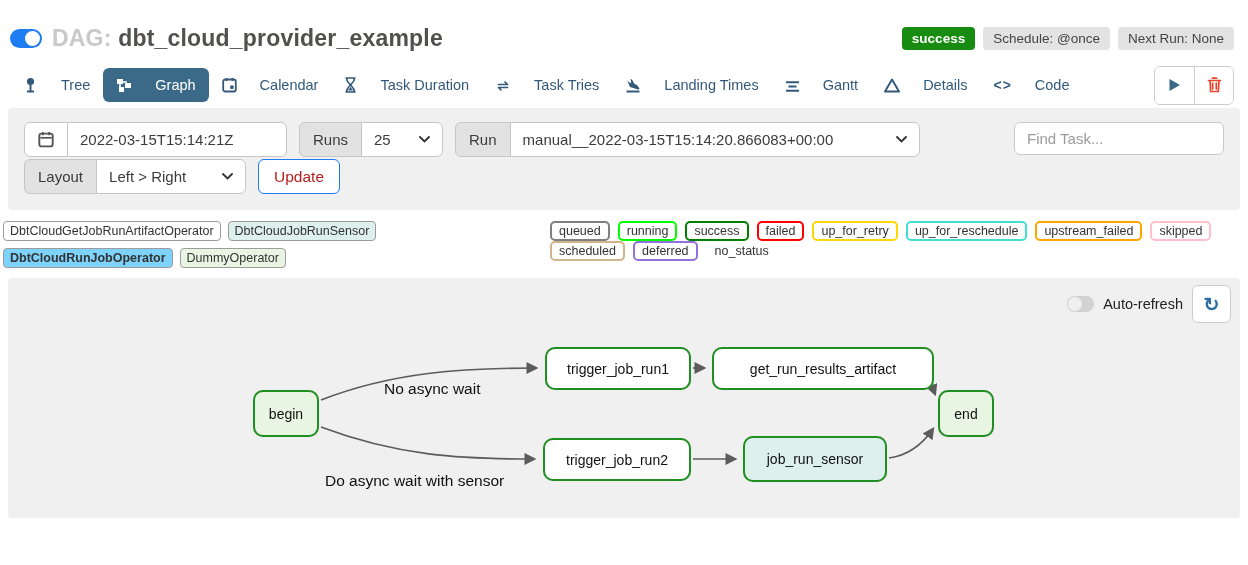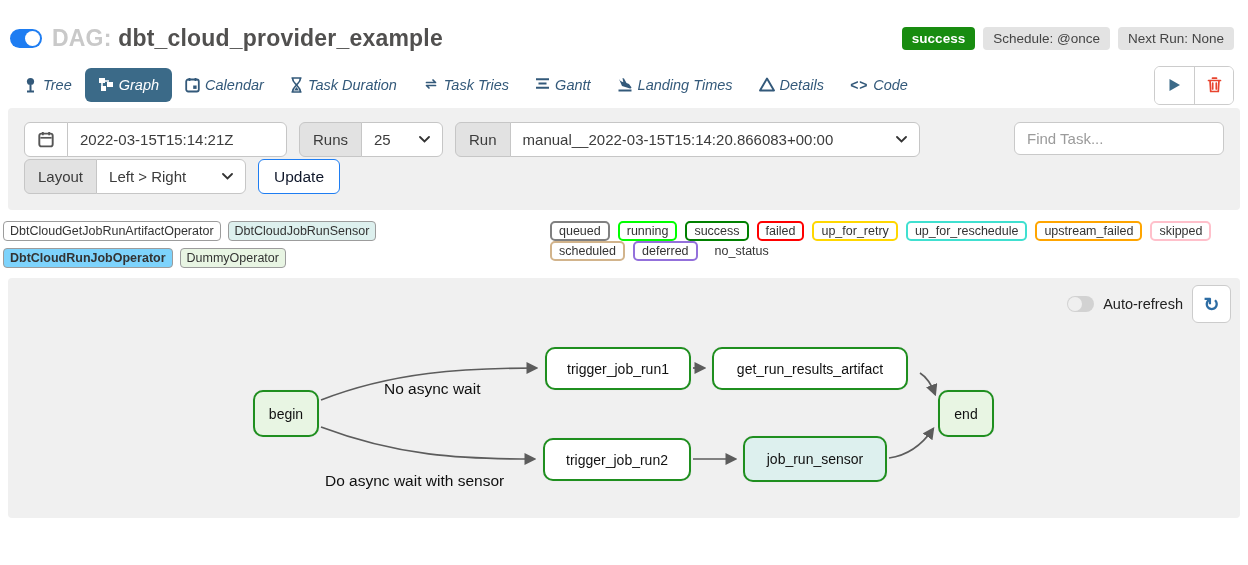--- a/index.html
+++ b/index.html
@@ -18,22 +18,22 @@
   .page-title { font-size: 23px; font-weight: bold; letter-spacing: .2px; }
   .dag-prefix { color: #c9c9c9; }
   .dag-name { color: #51504f; }
   .header-right { display: flex; align-items: center; gap: 8px; }
   .badge { font-size: 13.5px; padding: 4px 10px; border-radius: 4px; white-space: nowrap; }
   .badge-success { color: #fff; font-weight: bold; }
   .badge-gray { background: #e3e3e3; color: #444; }
 
   
   .tabbar { display: flex; align-items: center; padding: 0 14px 0 10px; height: 46px; }
-  .tab { display: flex; align-items: flex-start; gap: 5px; color: #33597a; font-size: 14.5px;
-    padding: 9px 13px; border-radius: 6px; cursor: pointer; white-space: nowrap; font-style: italic; }
+  .tab { display: flex; align-items: flex-end; gap: 23px; color: #33597a; font-size: 14.5px;
+    padding: 9px 13px; border-radius: 6px; cursor: pointer; white-space: nowrap; }
   .tab.active { background: #3b6a88; color: #fff; }
   .tab svg, .tab .code-glyph { flex: 0 0 auto; }
   .code-glyph { font-weight: bold; font-size: 14px; letter-spacing: 1px; }
   .tab-spacer { flex: 1; }
   .btn-group { display: flex; border: 1px solid #ccc; border-radius: 6px; overflow: hidden; }
   .icon-btn { width: 39px; height: 37px; background: #fff; border: none; display: flex;
     align-items: center; justify-content: center; cursor: pointer; }
   .icon-btn + .icon-btn { border-left: 1px solid #ccc; }
 
   
@@ -49,21 +49,21 @@
     display: flex; align-items: center; height: 35px; }
   input.text-input { font-family: "Liberation Sans", sans-serif; outline: none; }
   .select { cursor: pointer; justify-content: space-between; gap: 10px; }
   .date-input { width: 220px; }
   .runs-select { width: 82px; }
   .run-select { width: 410px; }
   .layout-select { width: 150px; }
   .find-task { margin-left: auto; width: 210px; height: 33px; border-radius: 6px;
     border: 1px solid #c9c9c9; padding: 6px 12px; font-size: 15px; }
   .find-task::placeholder { color: #9b9b9b; }
-  .update-btn { background: #fff; border: 1.5px solid #1e7df2; color: #0f172a; font-size: 15.5px;
+  .update-btn { background: #fff; border: 1.5px solid #1e7df2; color: #b91c1c; font-size: 15.5px;
     border-radius: 6px; padding: 6px 15px; cursor: pointer; height: 35px;
     font-family: "Liberation Sans", sans-serif; }
 
   
   .legend { display: flex; padding: 11px 8px 8px 3px; align-items: flex-start; }
   .legend-operators { flex: 0 0 547px; display: flex; flex-wrap: wrap; gap: 7px; }
   .legend-states { flex: 1; display: flex; flex-wrap: wrap; gap: 0 8px; align-items: center; }
   .op-pill { border: 1px solid #9c9c9c; border-radius: 4px; font-size: 12.5px; color: #333;
     padding: 2px 6px; white-space: nowrap; }
   .state-pill { border: 2px solid; border-radius: 5px; background: #fff; font-size: 12.5px;
@@ -81,21 +81,21 @@
   .autorefresh-label { font-size: 14.5px; color: #222; }
   .refresh-btn { width: 39px; height: 38px; background: #fff; border: 1px solid #ccc;
     border-radius: 6px; color: #2e6da4; font-size: 19px; font-weight: bold; cursor: pointer;
     display: flex; align-items: center; justify-content: center; }
   .edges { position: absolute; inset: 0; width: 100%; height: 100%; }
   .node { position: absolute; border: 2.5px solid; border-radius: 10px; display: flex;
     align-items: center; justify-content: center; font-size: 14px; color: #111;
     cursor: pointer; box-shadow: 0 0 1px rgba(0,0,0,.15); }
   .node-begin  { left: 245px; top: 112px; width: 66px;  height: 47px; }
   .node-run1   { left: 537px; top: 69px;  width: 146px; height: 43px; }
-  .node-artifact{ left: 704px; top: 69px; width: 196px; height: 43px; }
+  .node-artifact{ left: 704px; top: 69px; width: 222px; height: 43px; }
   .node-end    { left: 930px; top: 112px; width: 56px;  height: 47px; }
   .node-run2   { left: 535px; top: 160px; width: 148px; height: 43px; }
   .node-sensor { left: 735px; top: 158px; width: 144px; height: 46px; }
   .edge-label { position: absolute; font-size: 15.5px; color: #101010; white-space: nowrap; }
   .edge-label-1 { left: 376px; top: 102px; }
   .edge-label-2 { left: 317px; top: 194px; }
 </style>
 </head>
 <body>
 
@@ -148,31 +148,31 @@
       </svg>
     <span>Task Duration</span>
     </a>
   <a class="tab">
     <svg width="16" height="14" viewBox="0 0 16 14">
         <path d="M3.5 5.5h9l-2.5-2.5M12.5 8.5h-9L6 11" stroke="currentColor" stroke-width="1.7" fill="none" stroke-linecap="round" stroke-linejoin="round"></path>
       </svg>
     <span>Task Tries</span>
     </a>
   <a class="tab">
-    <svg width="15" height="13" viewBox="0 0 15 13">
-        <path d="M1 2.2h13M3.5 6.5h8M1 10.8h13" stroke="currentColor" stroke-width="2.1"></path>
-      </svg>
-    <span>Gantt</span>
-    </a>
-  <a class="tab">
     <svg width="16" height="15" viewBox="0 0 16 15">
         <path d="M2 2l3 7 8 2.5c1 .3 1.8-.5 1.2-1.4L12 7 9.5 6 7 1.5 5.5 1l.8 4.2L3.5 4z" fill="currentColor"></path>
         <path d="M1.5 13.5h13" stroke="currentColor" stroke-width="2"></path>
       </svg>
     <span>Landing Times</span>
+    </a>
+  <a class="tab">
+    <svg width="15" height="13" viewBox="0 0 15 13">
+        <path d="M1 2.2h13M3.5 6.5h8M1 10.8h13" stroke="currentColor" stroke-width="2.1"></path>
+      </svg>
+    <span>Gantt</span>
     </a>
   <a class="tab">
     <svg width="16" height="15" viewBox="0 0 16 15">
         <path d="M8 1.5L15 13.5H1z" fill="none" stroke="currentColor" stroke-width="1.9" stroke-linejoin="round"></path>
       </svg>
     <span>Details</span>
     </a>
   <a class="tab">
     <span class="code-glyph">&lt;&gt;</span>
     <span>Code</span>

